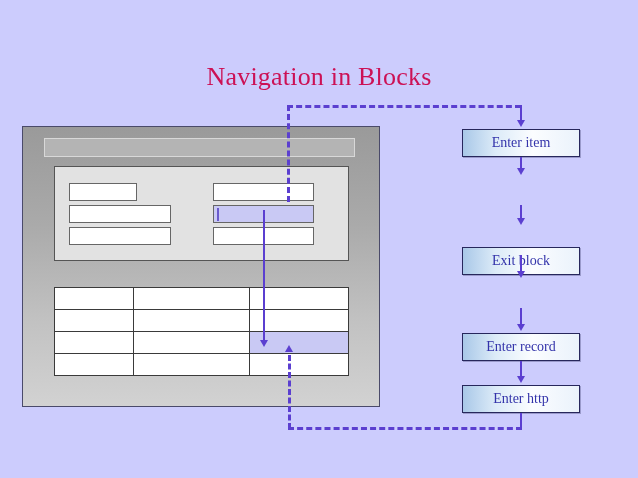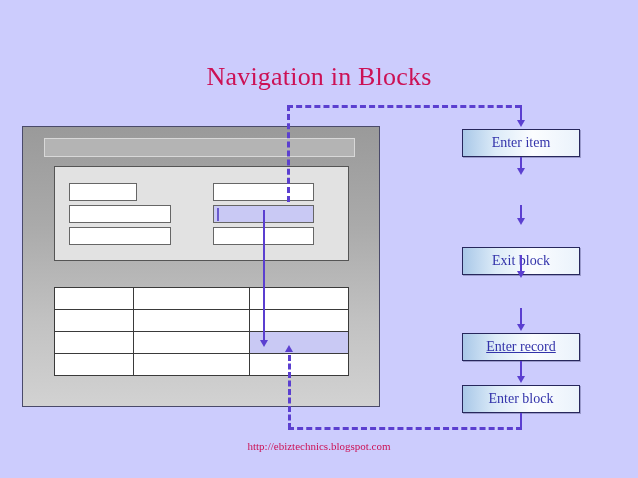--- a/index.html
+++ b/index.html
@@ -220,25 +220,25 @@
       </tbody>
     </table>
   </div>
 
   <div class="flow-box" style="top:129px;">
     <span>Enter item</span>
   </div>
   <div class="flow-box" style="top:227px;margin-top:20px;">
     <span>Exit block</span>
   </div>
-  <div class="flow-box" style="top:333px;text-decoration:underline;">
+  <div class="flow-box" style="top:333px;">
     <span>Enter record</span>
   </div>
   <div class="flow-box" style="top:385px;">
-    <span>Enter block</span>
+    <span>Enter http</span>
   </div>
 
   <div class="v-arrow" style="left:520px; top:157px; height:13px;"></div>
   <div class="arrowhead-down" style="left:517px; top:168px;"></div>
 
   <div class="v-arrow" style="left:520px; top:205px; height:15px;"></div>
   <div class="arrowhead-down" style="left:517px; top:218px;"></div>
 
   <div class="v-arrow" style="left:520px; top:255px; height:18px;"></div>
   <div class="arrowhead-down" style="left:517px; top:271px;"></div>
@@ -255,15 +255,14 @@
   <div class="arrowhead-down" style="left:517px; top:120px;"></div>
 
   <div class="v-arrow" style="left:520px; top:413px; height:16px;"></div>
   <div class="dash-h" style="left:288px; top:427px; width:234px;"></div>
   <div class="dash-v" style="left:288px; top:355px; height:74px;"></div>
   <div class="arrowhead-up" style="left:285px; top:345px;"></div>
 
   <div class="solid-v" style="left:263px; top:210px; height:134px;"></div>
   <div class="arrowhead-down" style="left:260px; top:340px;"></div>
 
-  <div id="footer-url">http://ebiztechnics.blogspot.com</div>
 
 </div>
 
 </body></html>

